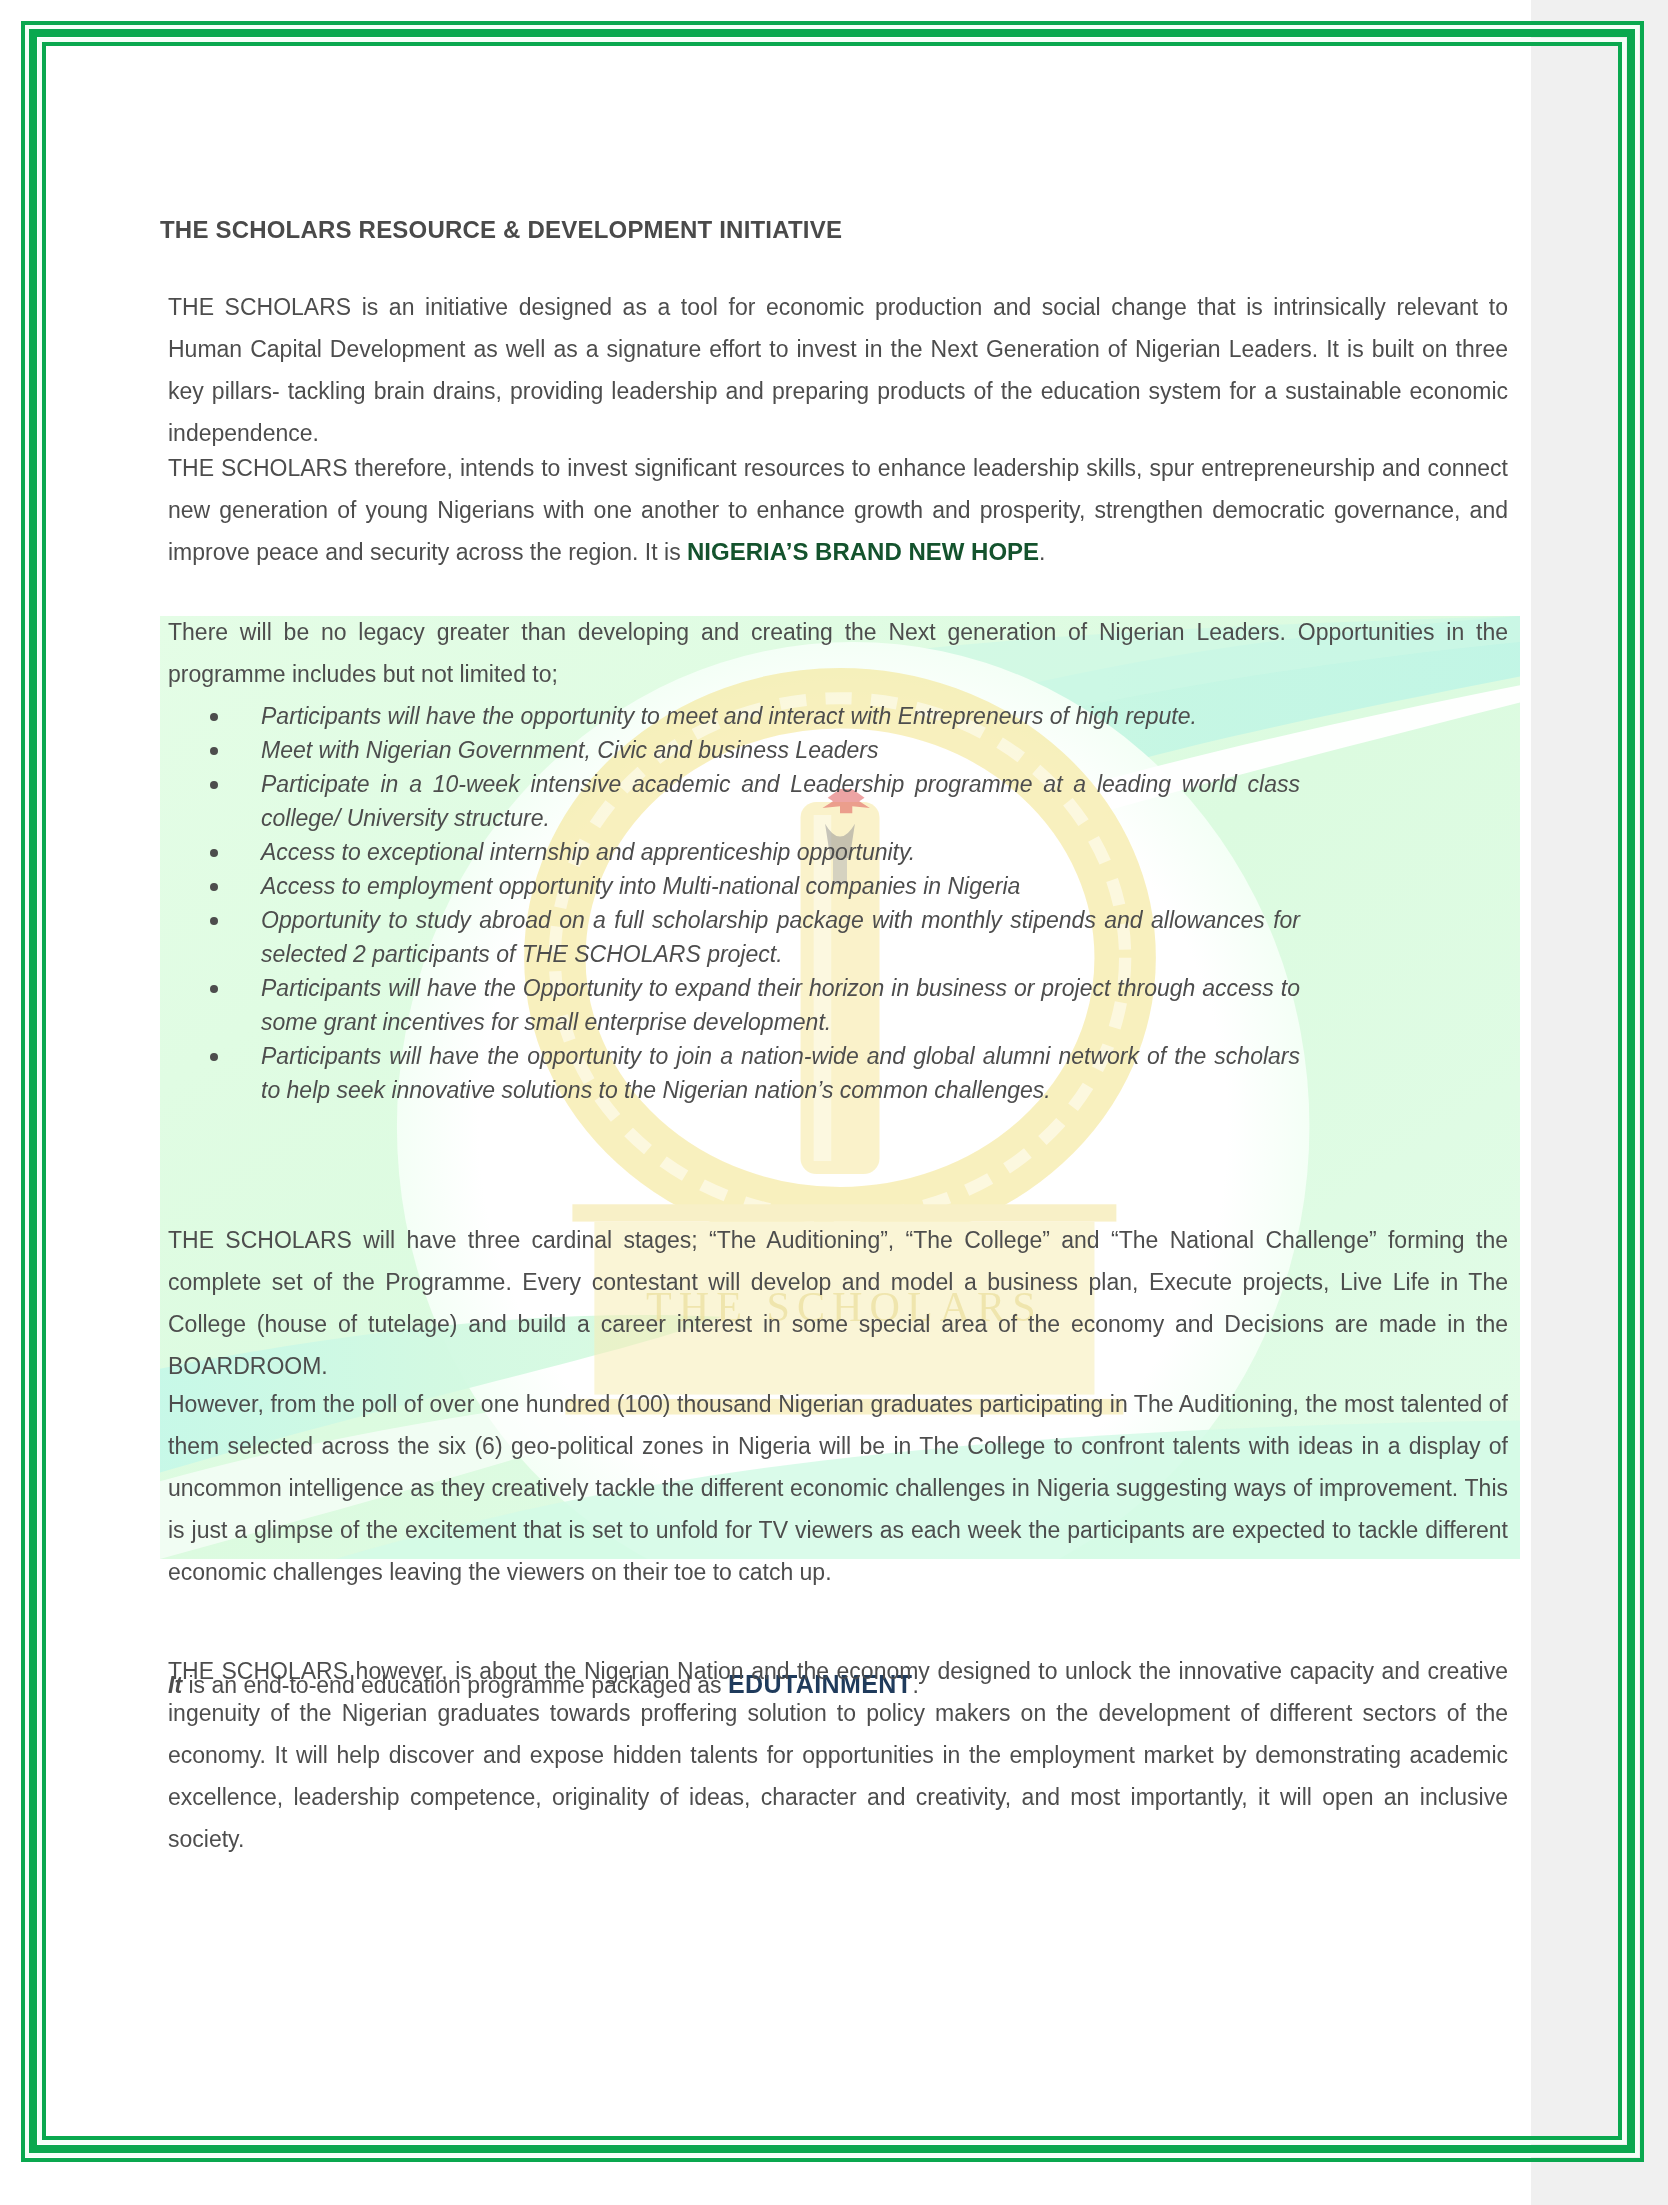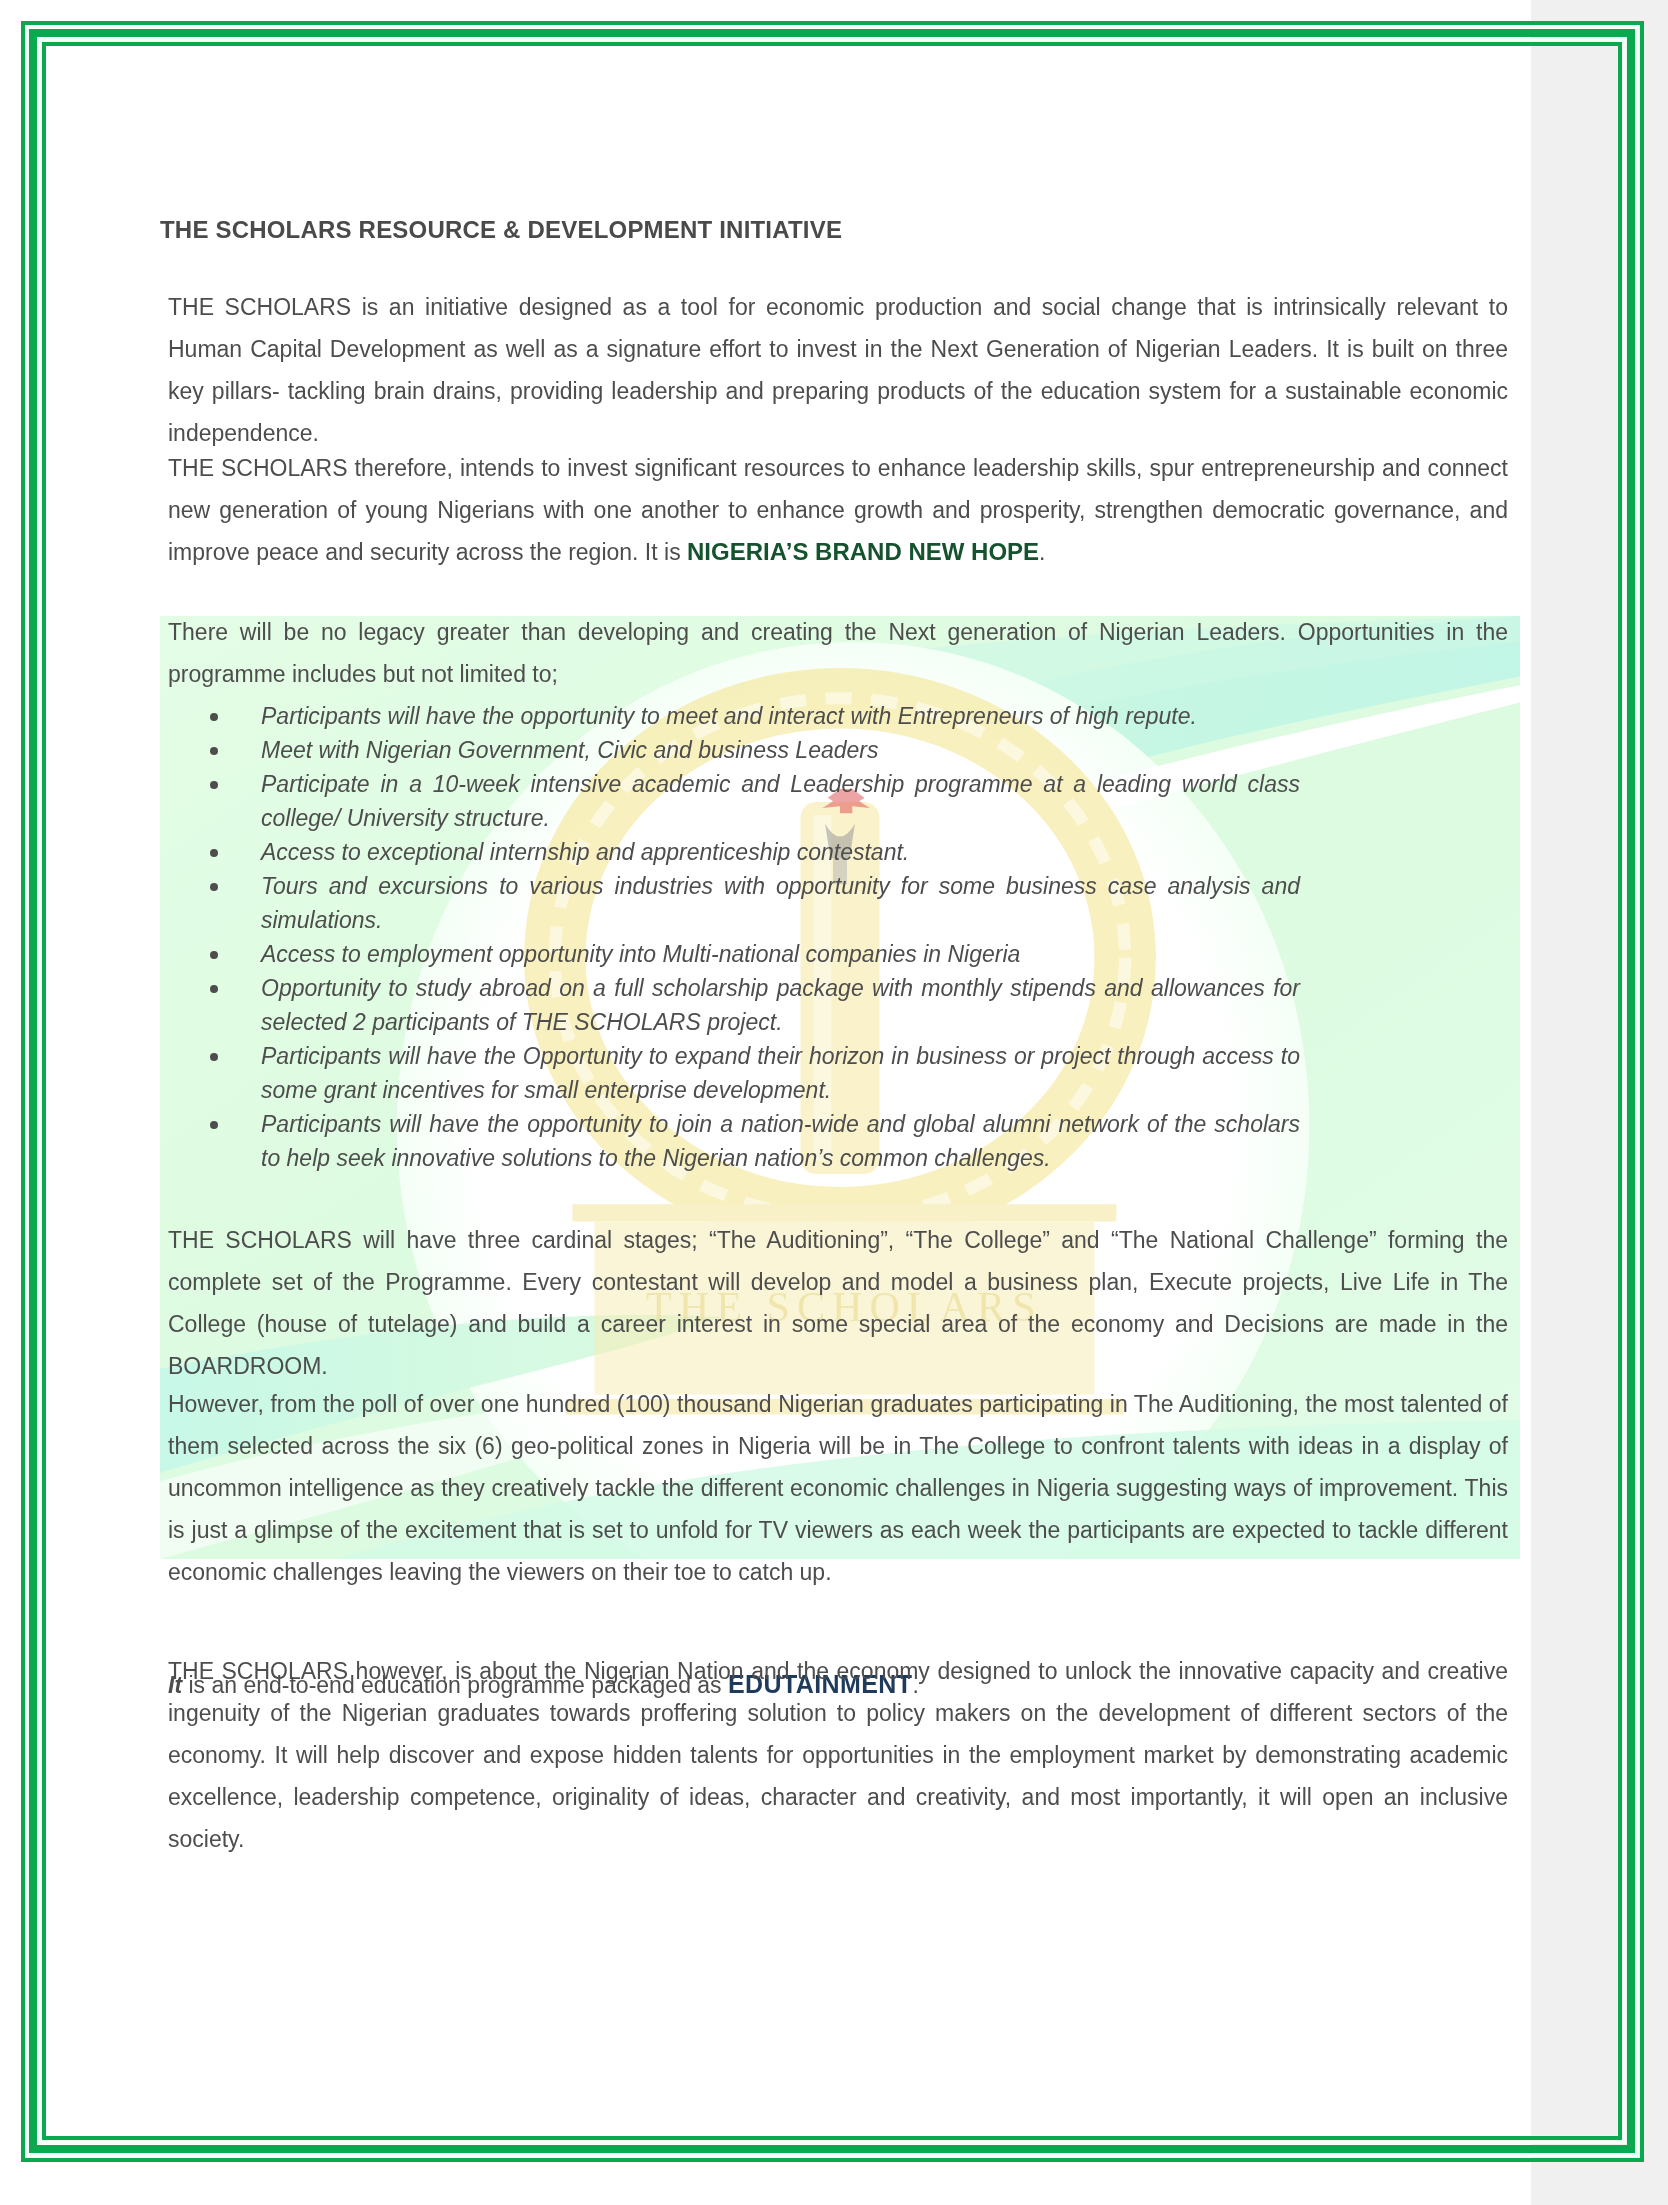--- a/index.html
+++ b/index.html
@@ -132,22 +132,21 @@
   <p class="para" style="top:278px;">THE SCHOLARS is an initiative designed as a tool for economic production and social change that is intrinsically relevant to Human Capital Development as well as a signature effort to invest in the Next Generation of Nigerian Leaders. It is built on three key pillars- tackling brain drains, providing leadership and preparing products of the education system for a sustainable economic independence.</p>
 
   <p class="para" style="top:439px;"><span>THE SCHOLARS therefore, intends to invest significant resources to enhance leadership skills, spur entrepreneurship and connect new generation of young Nigerians with one another to enhance growth and prosperity, strengthen democratic governance, and improve peace and security across the region. It is</span> <span class="red-hope">NIGERIA’S BRAND NEW HOPE</span><span>.</span></p>
 
   <p class="para" style="top:603px;">There will be no legacy greater than developing and creating the Next generation of Nigerian Leaders. Opportunities in the programme includes but not limited to;</p>
 
   <ul class="bullets">
     <li><span class="bullet-dot"></span><span>Participants will have the opportunity to meet and interact with Entrepreneurs of high repute.</span></li>
     <li><span class="bullet-dot"></span><span>Meet with Nigerian Government, Civic and business Leaders</span></li>
     <li><span class="bullet-dot"></span><span>Participate in a 10-week intensive academic and Leadership programme at a leading world class college/ University structure.</span></li>
-    <li><span class="bullet-dot"></span><span>Access to exceptional internship and apprenticeship contestant.</span></li>
-    <li><span class="bullet-dot"></span><span>Tours and excursions to various industries with opportunity for some business case analysis and simulations.</span></li>
+    <li><span class="bullet-dot"></span><span>Access to exceptional internship and apprenticeship opportunity.</span></li>
     <li><span class="bullet-dot"></span><span>Access to employment opportunity into Multi-national companies in Nigeria</span></li>
     <li><span class="bullet-dot"></span><span>Opportunity to study abroad on a full scholarship package with monthly stipends and allowances for selected 2 participants of THE SCHOLARS project.</span></li>
     <li><span class="bullet-dot"></span><span>Participants will have the Opportunity to expand their horizon in business or project through access to some grant incentives for small enterprise development.</span></li>
     <li><span class="bullet-dot"></span><span>Participants will have the opportunity to join a nation-wide and global alumni network of the scholars to help seek innovative solutions to the Nigerian nation’s common challenges.</span></li>
   </ul>
 
   <p class="para" style="top:1211px;">THE SCHOLARS will have three cardinal stages; “The Auditioning”, “The College” and “The National Challenge” forming the complete set of the Programme. Every contestant will develop and model a business plan, Execute projects, Live Life in The College (house of tutelage) and build a career interest in some special area of the economy and Decisions are made in the BOARDROOM.</p>
 
   <p class="para" style="top:1375px;">However, from the poll of over one hundred (100) thousand Nigerian graduates participating in The Auditioning, the most talented of them selected across the six (6) geo-political zones in Nigeria will be in The College to confront talents with ideas in a display of uncommon intelligence as they creatively tackle the different economic challenges in Nigeria suggesting ways of improvement. This is just a glimpse of the excitement that is set to unfold for TV viewers as each week the participants are expected to tackle different economic challenges leaving the viewers on their toe to catch up.</p>
 

